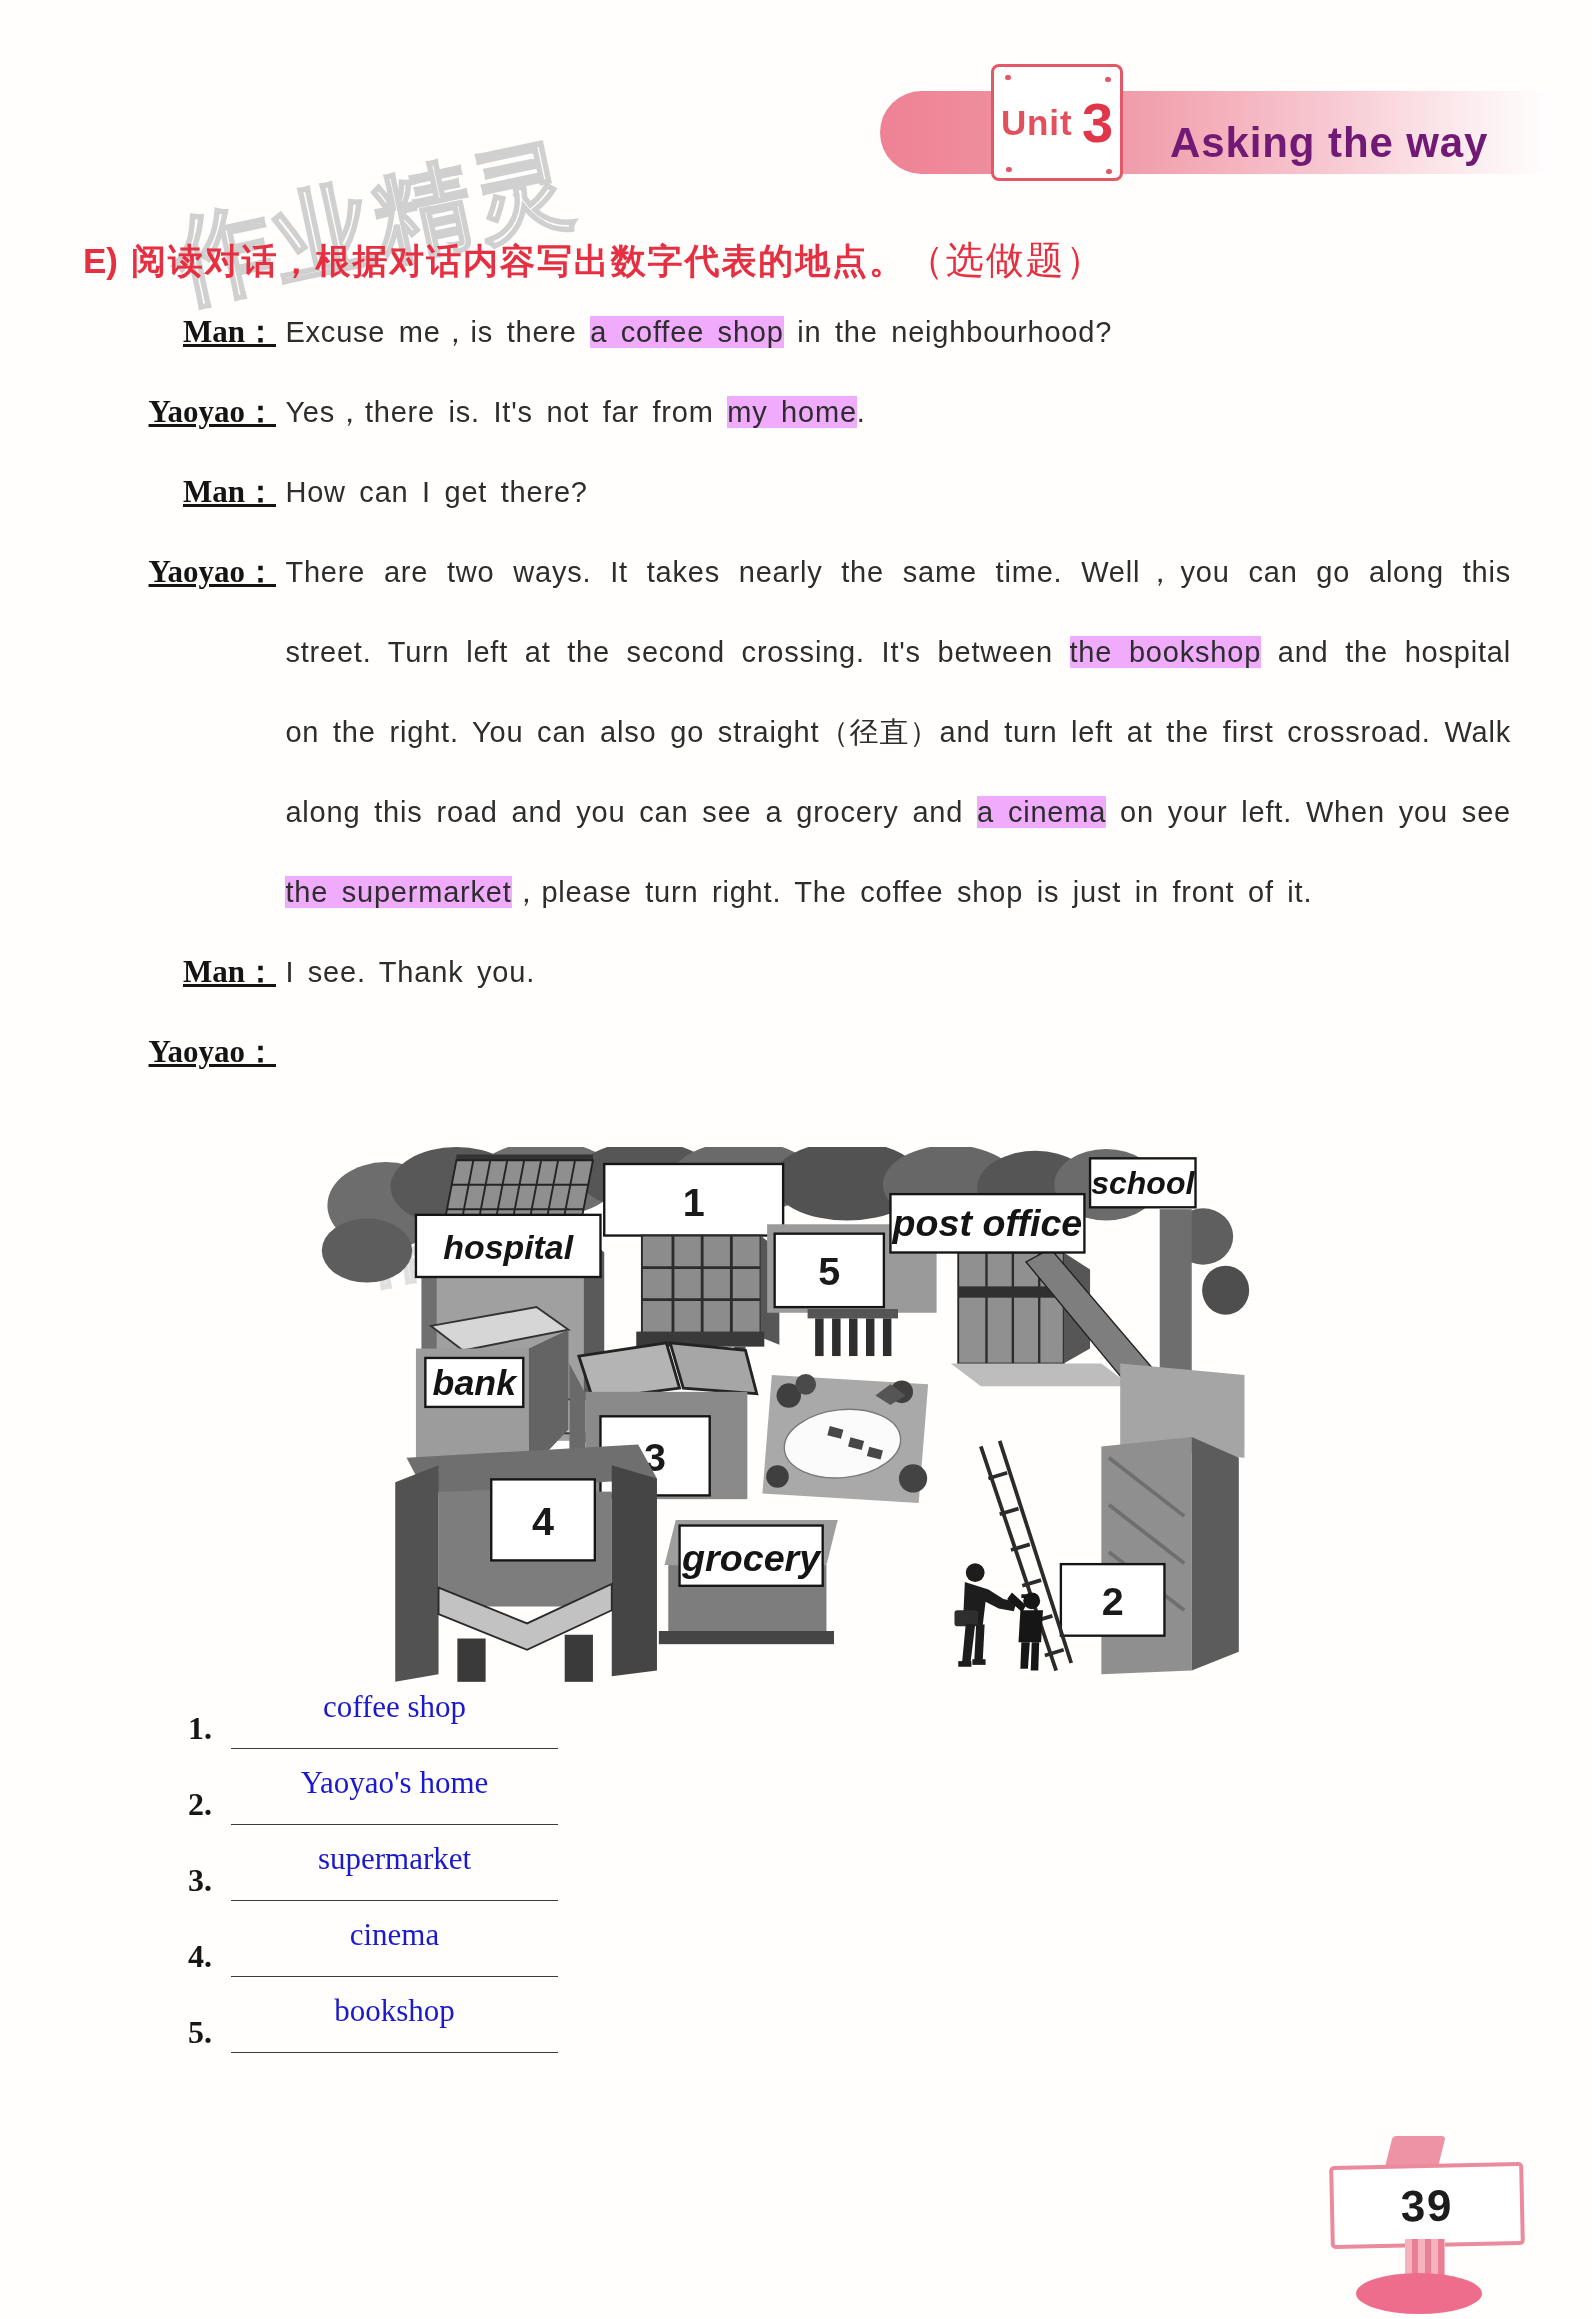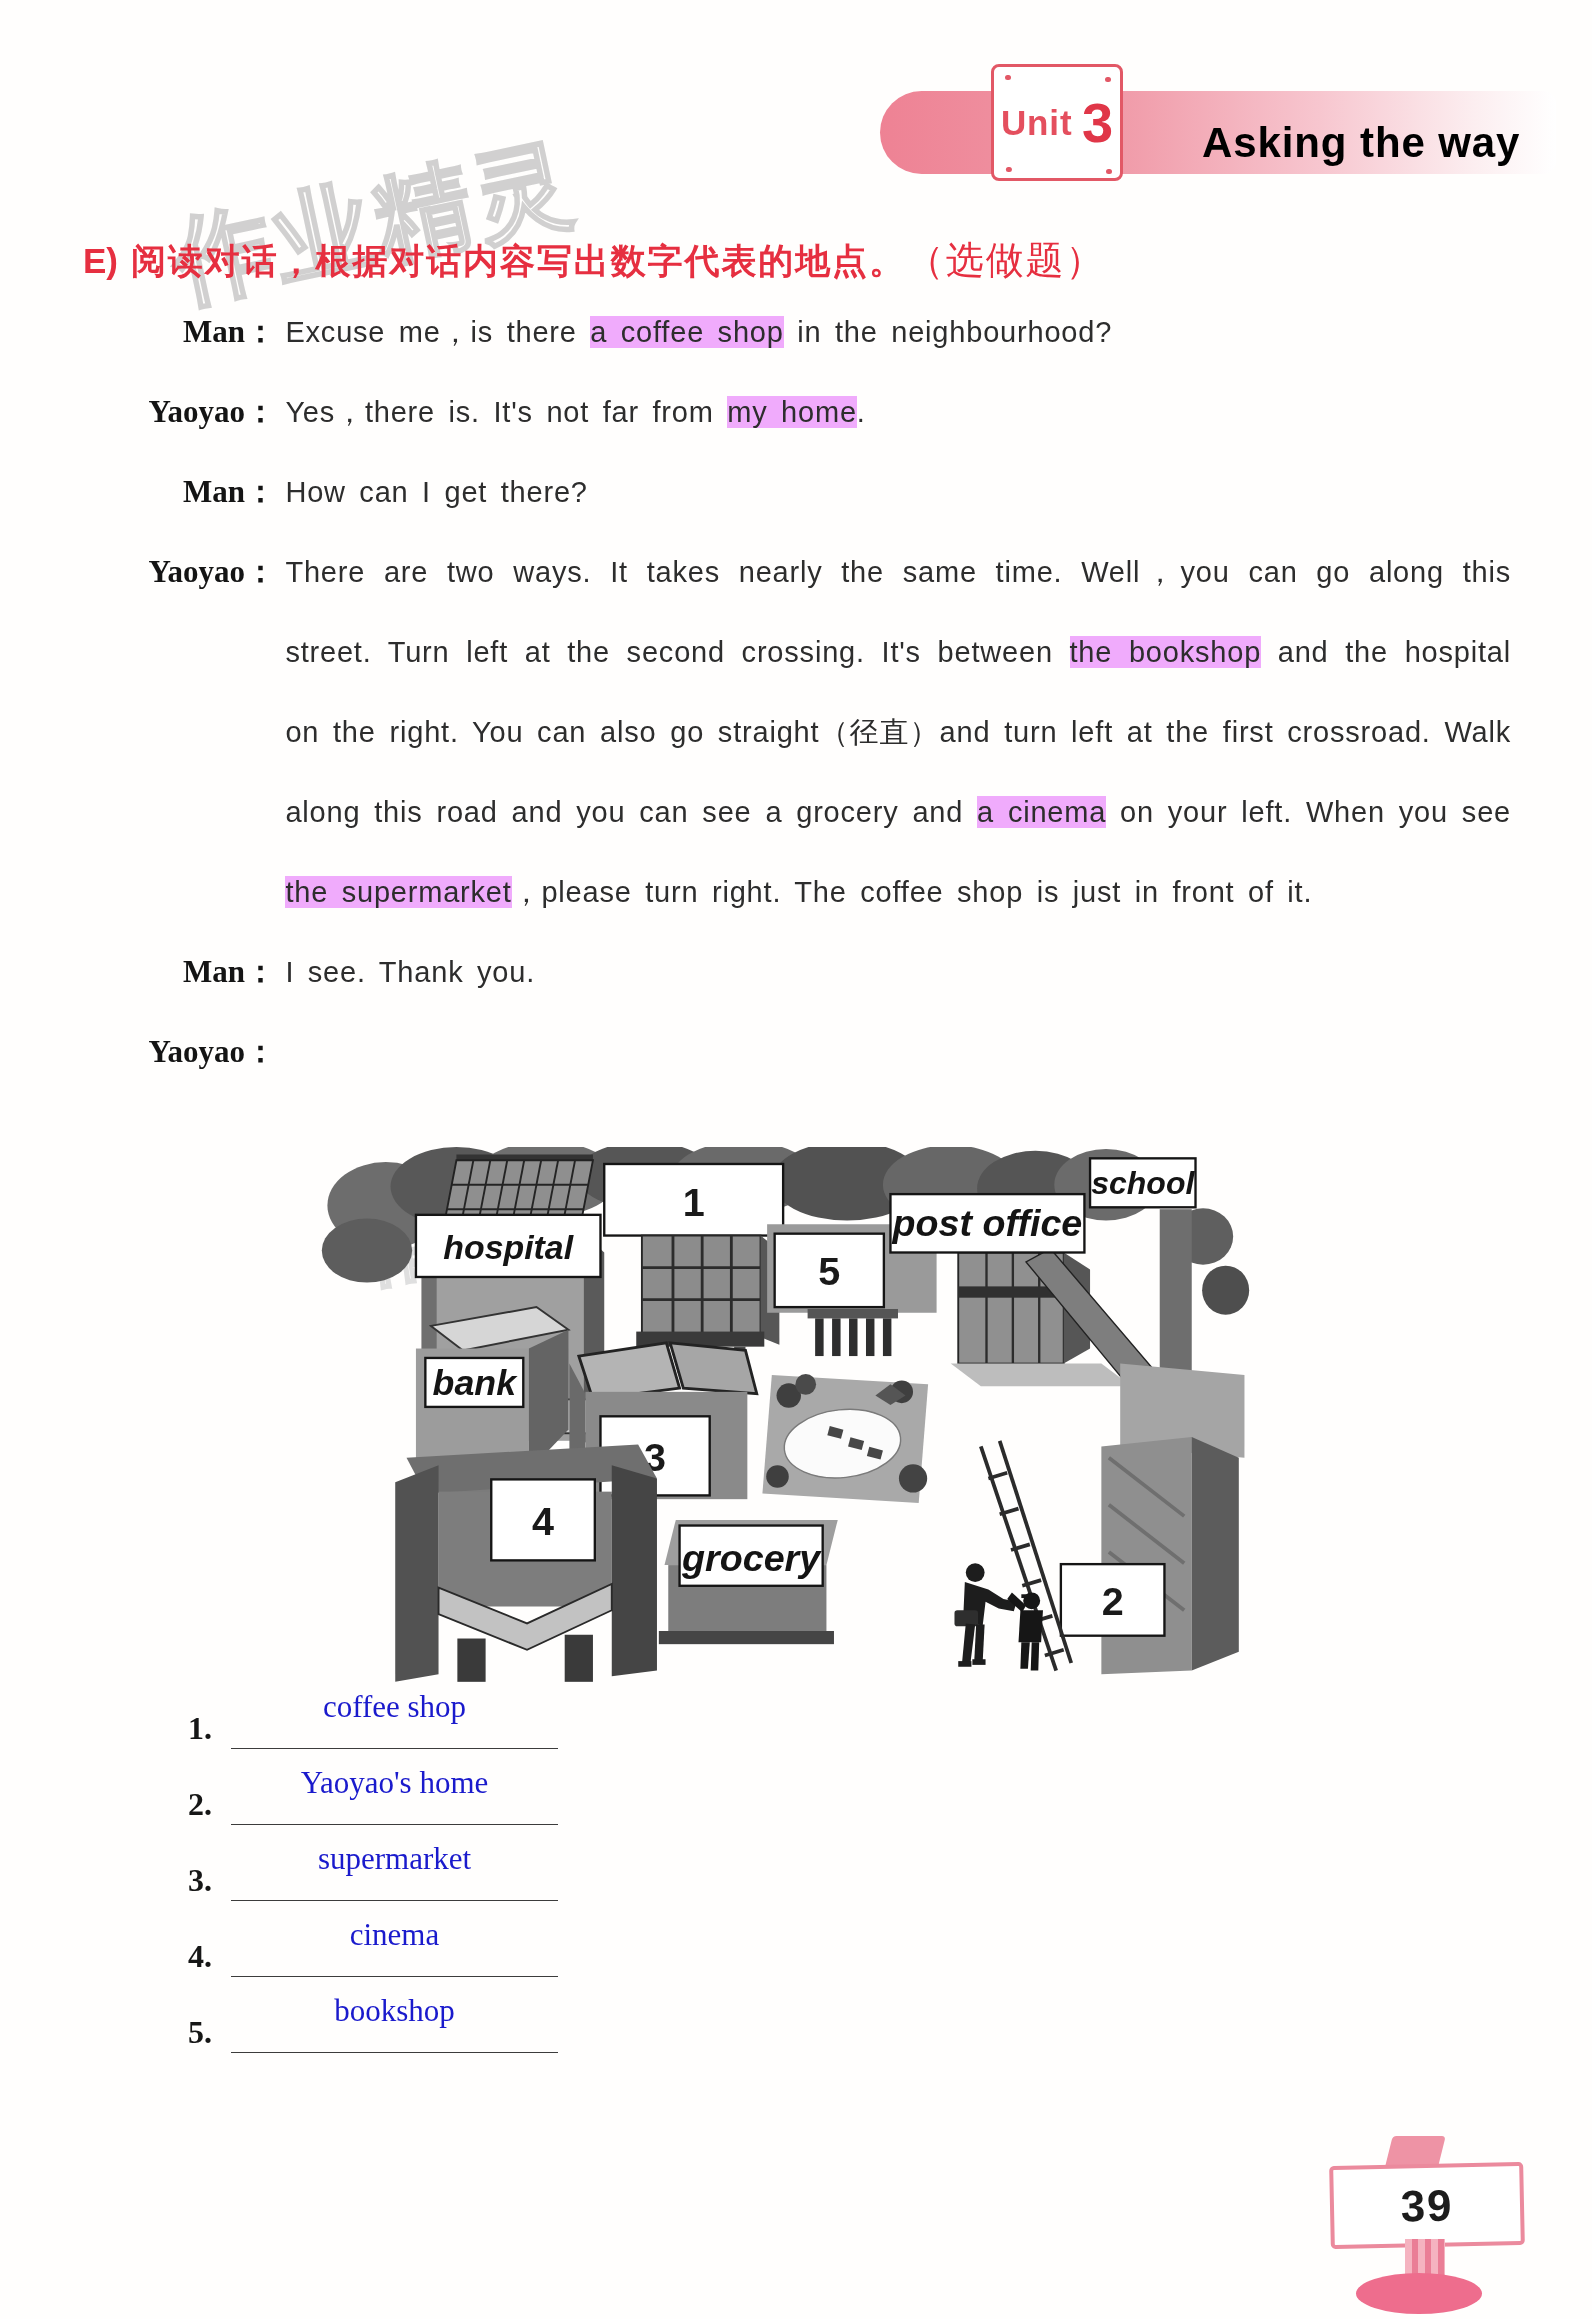--- a/index.html
+++ b/index.html
@@ -17,22 +17,22 @@
   .unit-badge{
     position:absolute; left:991px; top:64px; width:132px; height:117px;
     background:#ffffff; border:3.8px solid #e25866; border-radius:8px;
     display:flex; align-items:center; justify-content:center; gap:9.4px; box-sizing:border-box;text-align:center;
   }
   .unit-badge .dots{position:absolute; left:11.3px; top:7.5px; width:5.6px; height:5.6px; border-radius:50%;
     background:#e25866; box-shadow:100px 1.9px 0 #e25866, 0.9px 92px 0 #e25866, 101px 94px 0 #e25866;}
   .unit-word{color:#e44f5e; font-size:35px; font-weight:bold; letter-spacing:0.9px;}
   .unit-num{color:#e03648; font-size:56px; font-weight:bold; line-height:1;}
   .header-title{
-    position:absolute; left:1202px; top:91px; height:103px; display:flex; align-items:center;
-    font-size:42px; font-weight:bold; color:#000000; letter-spacing:0.9px;
+    position:absolute; left:1170px; top:91px; height:103px; display:flex; align-items:center;
+    font-size:42px; font-weight:bold; color:#701a75; letter-spacing:0.9px;
   }
 
   
   .wm{
     position:absolute; font-weight:bold; color:transparent;
     -webkit-text-stroke:2.4px #b3b3b3; opacity:.6; pointer-events:none; white-space:nowrap;
   }
   .wm-top{left:171px; top:158px; font-size:98px; transform:rotate(-12deg); letter-spacing:3.8px;}
   .wm-map{left:356px; top:1169px; font-size:89px; transform:rotate(-9deg); letter-spacing:38px; -webkit-text-stroke:2.4px #d8d8d8; opacity:.8;}
 
@@ -40,21 +40,21 @@
   .sec-head{position:absolute; left:83px; top:235px; font-size:35px; color:#e62f40; white-space:nowrap;}
   .sec-head .lbl{font-weight:bold; margin-right:13px;}
   .sec-head .ins{font-weight:bold; letter-spacing:1.9px;}
   .sec-head .note{font-weight:normal; font-size:38px; letter-spacing:1.9px;}
 
   
   .dialogue{position:absolute; left:83px; top:292px; width:1428px;}
   .turn{display:flex;}
   .speaker{
     flex:0 0 193px; text-align:right; font-family:"Liberation Serif",serif;
-    font-weight:bold; font-size:31px; color:#141414; line-height:80px;
+    font-weight:bold; font-size:31px; color:#141414; line-height:80px;text-decoration:underline;
   }
   .speech{
     flex:1; padding-left:9.4px; font-size:29px; color:#2d2d2d; line-height:80px;
     text-align:justify; letter-spacing:0.8px; word-spacing:4.7px;
   }
   .hl{background:#f0abfc;}
 
   
   .map-wrap{position:absolute; left:254px; top:1147px; width:998px; height:565px;}
   .map-wrap svg{display:block;}

